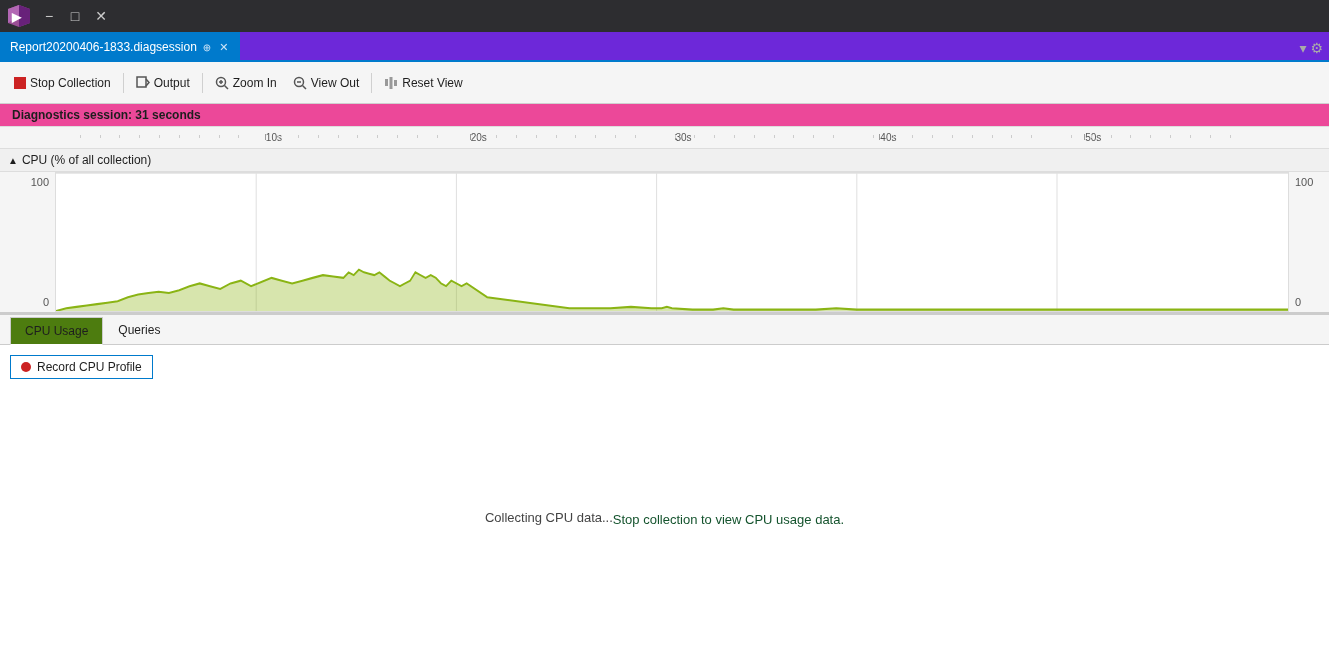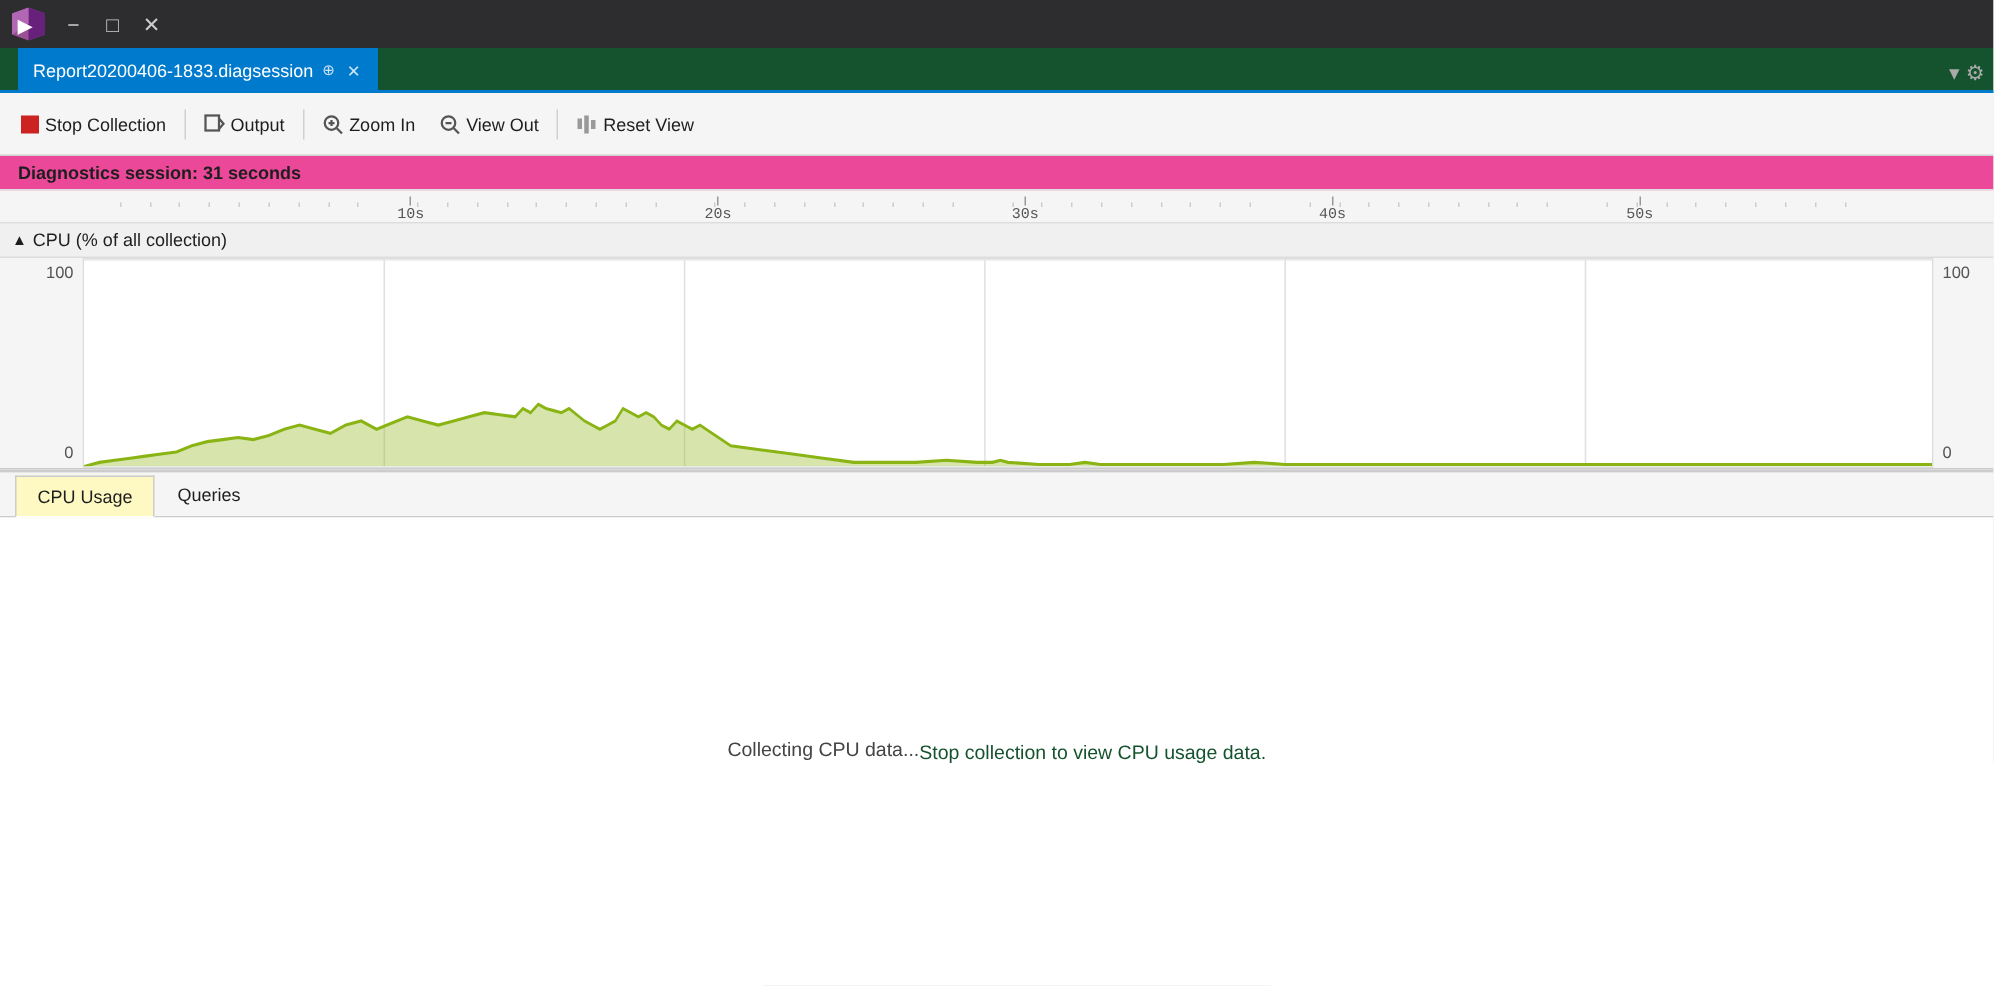--- a/index.html
+++ b/index.html
@@ -46,25 +46,25 @@
       height: 22px;
       cursor: pointer;
       font-size: 14px;
       display: flex;
       align-items: center;
       justify-content: center;
     }
 
     
     .tab-bar {
-      background: #14532d;
+      background: #6d28d9;
       display: flex;
       align-items: flex-end;
       height: 30px;
-      padding-left: 12px;
+      padding-left: 0;
       flex-shrink: 0;
       border-bottom: 2px solid #007acc;
     }
     .tab {
       background: #007acc;
       color: #ffffff;
       height: 28px;
       display: flex;
       align-items: center;
       padding: 0 10px;
@@ -162,24 +162,23 @@
     .time-ruler-inner {
       position: absolute;
       left: 60px;
       right: 40px;
       top: 0;
       height: 100%;
     }
     .ruler-tick {
       position: absolute;
       display: flex;
-      flex-direction: column;
+      flex-direction: row;
       align-items: center;
       top: 4px;
-      font-family: Liberation Mono, monospace;
     }
     .ruler-tick-line {
       width: 1px;
       height: 6px;
       background: #999;
     }
     .ruler-tick-label {
       font-size: 10px;
       color: #555;
       margin-top: 1px;
@@ -269,21 +268,21 @@
       height: 28px;
       display: flex;
       align-items: center;
       padding: 0 14px;
       font-size: 12px;
       cursor: pointer;
       border: 1px solid transparent;
       color: #1e1e1e;
     }
     .panel-tab.active {
-      background: #fef9c3;
+      background: #4d7c0f;
       border: 1px solid #ccc;
       border-bottom: 1px solid white;
       margin-bottom: -1px;
       font-weight: 500;
     }
 
     
     .panel-content {
       flex: 1;
       background: white;
@@ -573,18 +572,24 @@
 <div class="bottom-panel">
   <div class="tabs-row">
     <div class="panel-tab active">
       <span>CPU Usage</span>
     </div>
     <div class="panel-tab">
       <span>Queries</span>
     </div>
   </div>
   <div class="panel-content">
+    <div class="record-btn-wrap">
+      <button class="record-btn">
+        <span class="record-dot"></span>
+        <span>Record CPU Profile</span>
+      </button>
+    </div>
     <div class="center-message">
       <span class="collecting-text">Collecting CPU data...</span>
       <span class="stop-link">Stop collection to view CPU usage data.</span>
     </div>
   </div>
 </div>
 
 </body></html>

